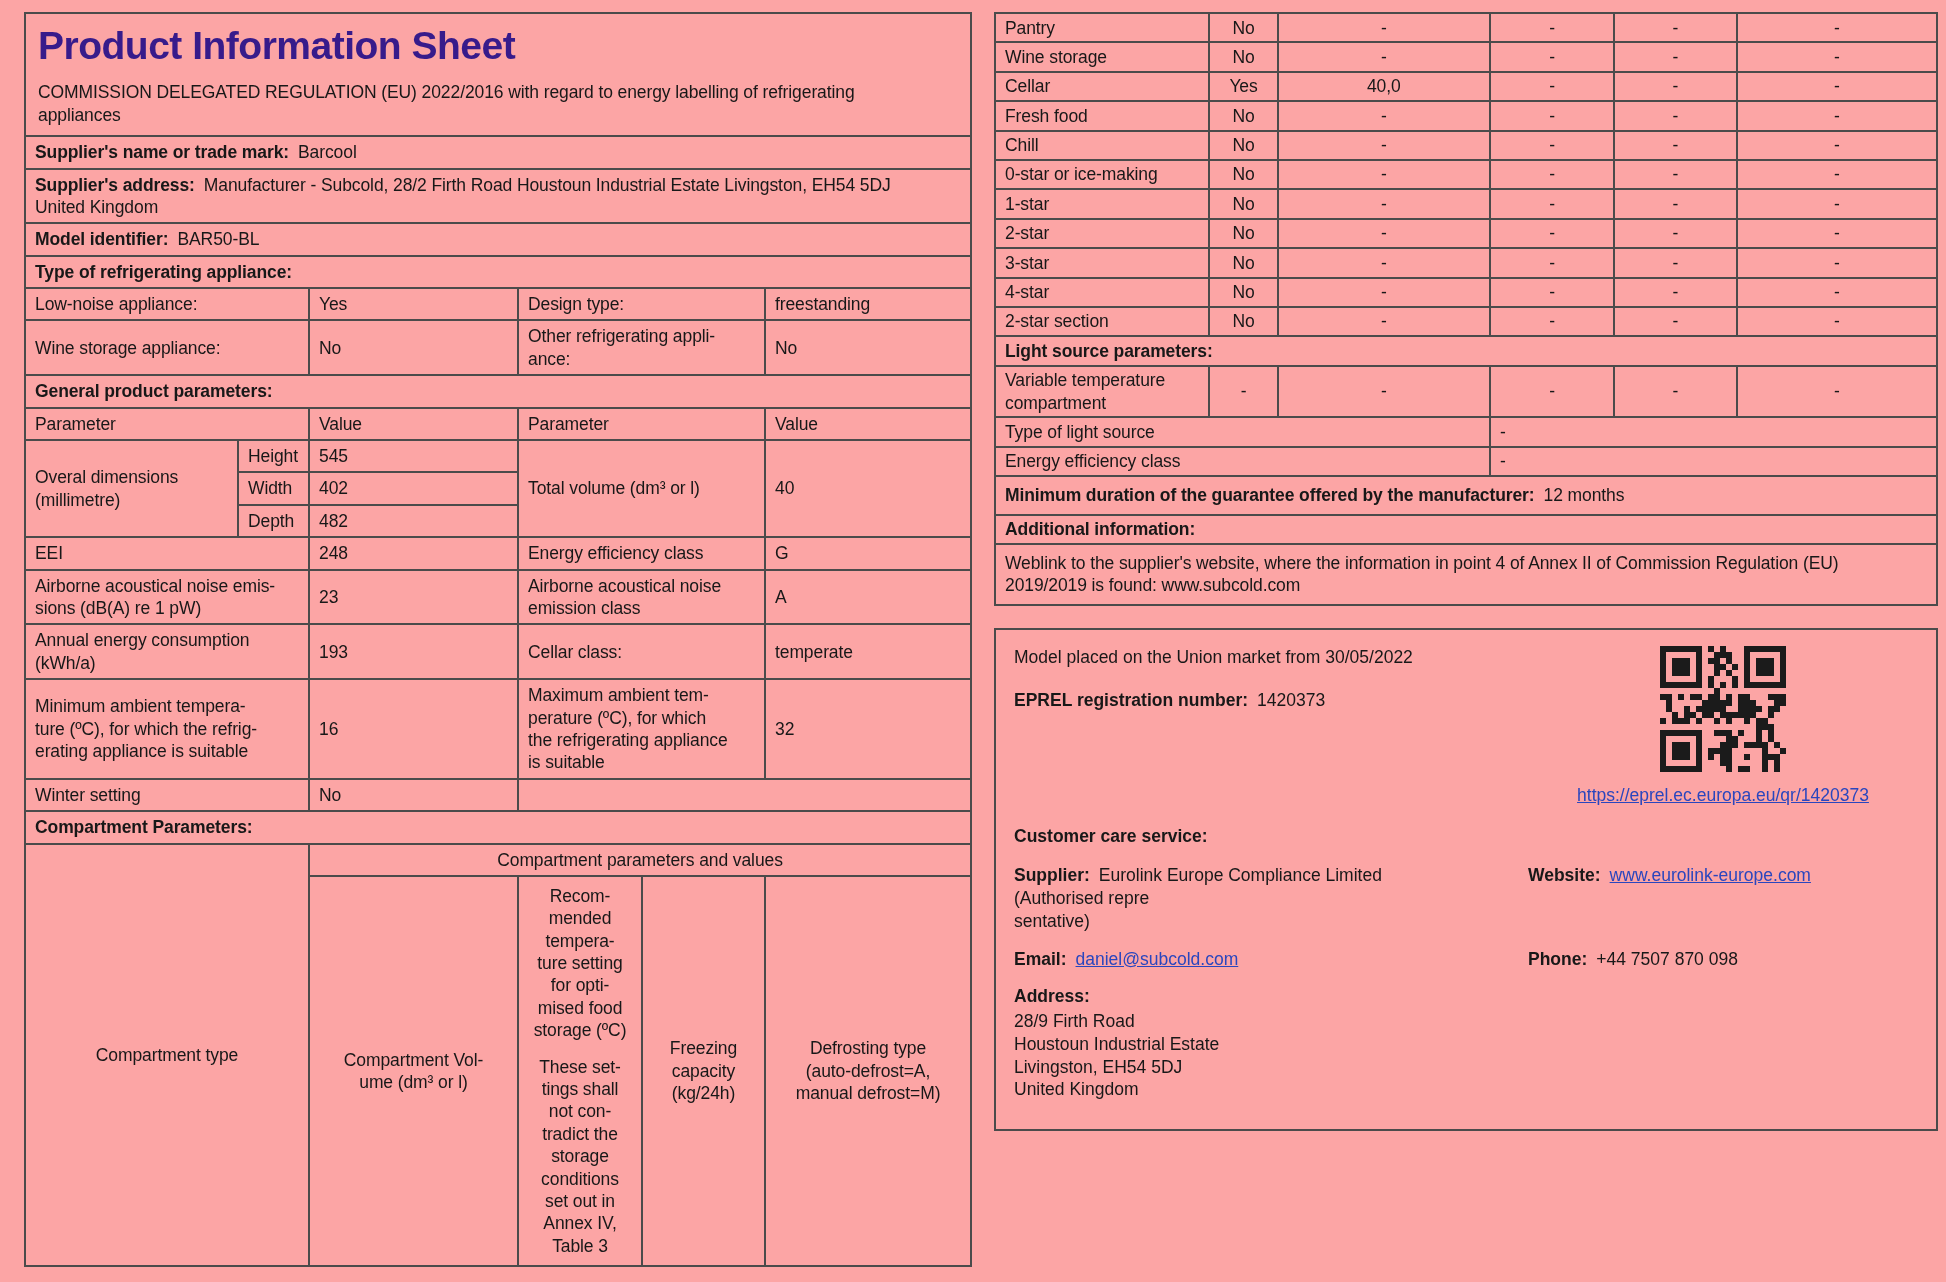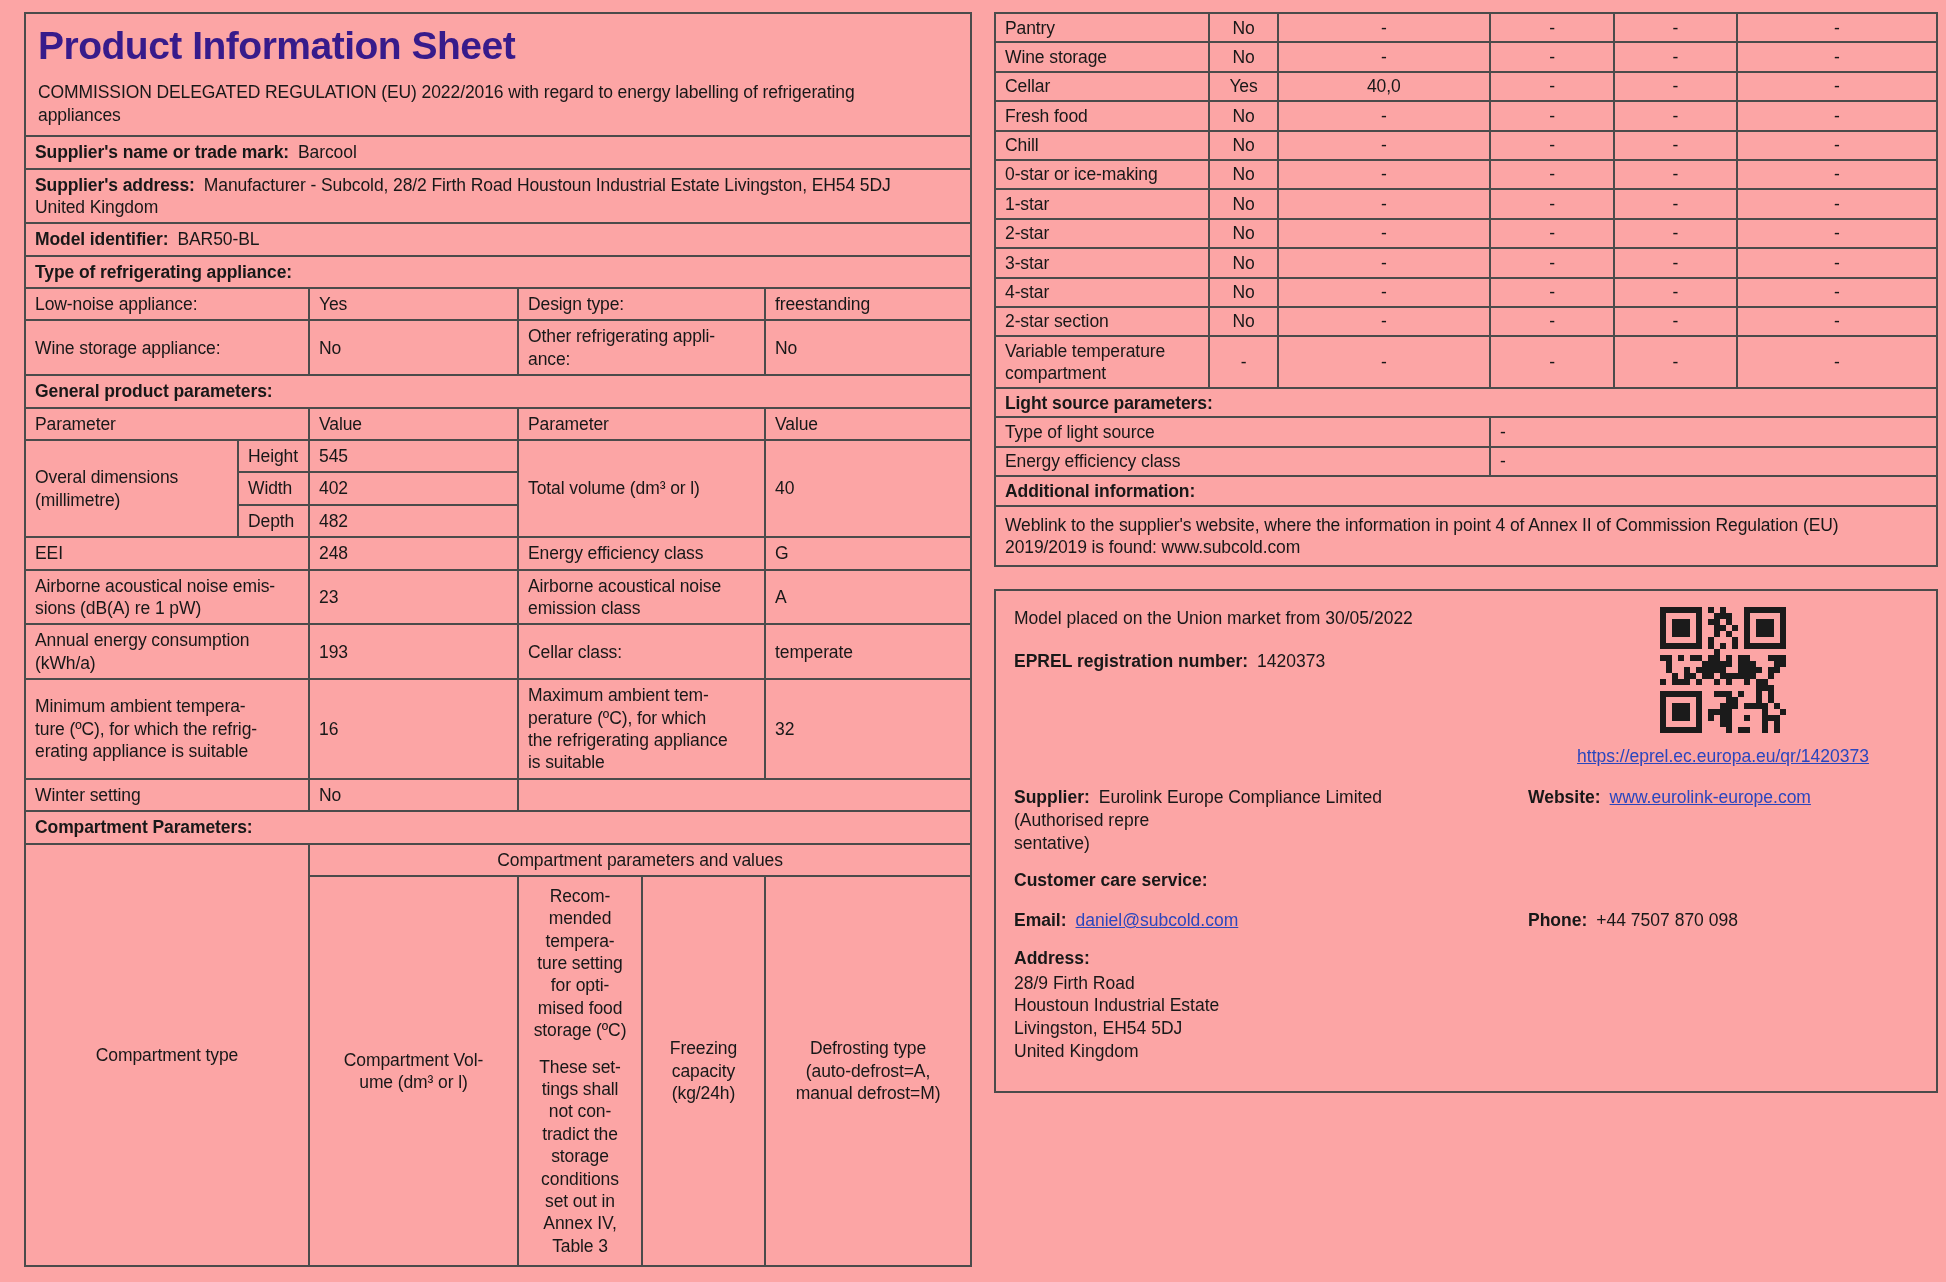--- a/index.html
+++ b/index.html
@@ -290,39 +290,44 @@
       </tr>
       <tr>
         <td>2-star section</td>
         <td class="c">No</td>
         <td class="c">-</td>
         <td class="c">-</td>
         <td class="c">-</td>
         <td class="c">-</td>
       </tr>
       <tr>
+            <td colspan="6" class="sect">Light source parameters:</td>
+          </tr>
+
+      <tr>
         <td class="pl">Variable temperature
 compartment</td>
         <td class="c">-</td>
         <td class="c">-</td>
         <td class="c">-</td>
         <td class="c">-</td>
         <td class="c">-</td>
       </tr>
-
-      <tr>
-            <td colspan="6" class="sect">Light source parameters:</td>
-          </tr>
       <tr>
         <td colspan="3">Type of light source</td>
         <td colspan="3">-</td>
       </tr>
       <tr>
         <td colspan="3">Energy efficiency class</td>
         <td colspan="3">-</td>
+      </tr>
+      <tr>
+        <td colspan="6" style="padding:7px 9px;">
+          <b class="lbl">Minimum duration of the guarantee offered by the manufacturer:</b><span class="val">12 months</span>
+        </td>
       </tr>
       <tr>
             <td colspan="6" class="sect">Additional information:</td>
           </tr>
       <tr>
         <td colspan="6" style="padding:7px 9px;">
           <span class="pl">Weblink to the supplier's website, where the information in point 4 of Annex II of Commission Regulation (EU)
 2019/2019 is found: </span> <span>www.subcold.com</span>
         </td>
       </tr>
@@ -557,34 +562,34 @@
               <rect x="11" y="20" width="1" height="1" fill="#1b1b1b"></rect>
               <rect x="13" y="20" width="1" height="1" fill="#1b1b1b"></rect>
               <rect x="14" y="20" width="1" height="1" fill="#1b1b1b"></rect>
               <rect x="17" y="20" width="1" height="1" fill="#1b1b1b"></rect>
               <rect x="19" y="20" width="1" height="1" fill="#1b1b1b"></rect>
             </svg>
           <a class="link" href="#">https://eprel.ec.europa.eu/qr/1420373</a>
         </div>
       </div>
 
+      <div class="mrow" style="margin-bottom:17px;">
+        <b class="lbl">Customer care service:</b>
+      </div>
+
       <div class="mrow mflex">
         <div style="flex:1;padding-right:18px;">
           <b class="lbl">Supplier:</b><span class="val pl">Eurolink Europe Compliance Limited (Authorised repre
 sentative)</span>
         </div>
         <div class="mright2">
           <b class="lbl">Website:</b><span class="val"><a class="link" href="#">www.eurolink-europe.com</a></span>
         </div>
       </div>
 
-      <div class="mrow" style="margin-bottom:17px;">
-        <b class="lbl">Customer care service:</b>
-      </div>
-
 
       <div class="mrow mflex">
         <div style="flex:1;padding-right:18px;">
           <b class="lbl">Email:</b><span class="val"><a class="link" href="#">daniel@subcold.com</a></span>
         </div>
         <div class="mright2">
           <b class="lbl">Phone:</b><span class="val">+44 7507 870 098</span>
         </div>
       </div>
 

